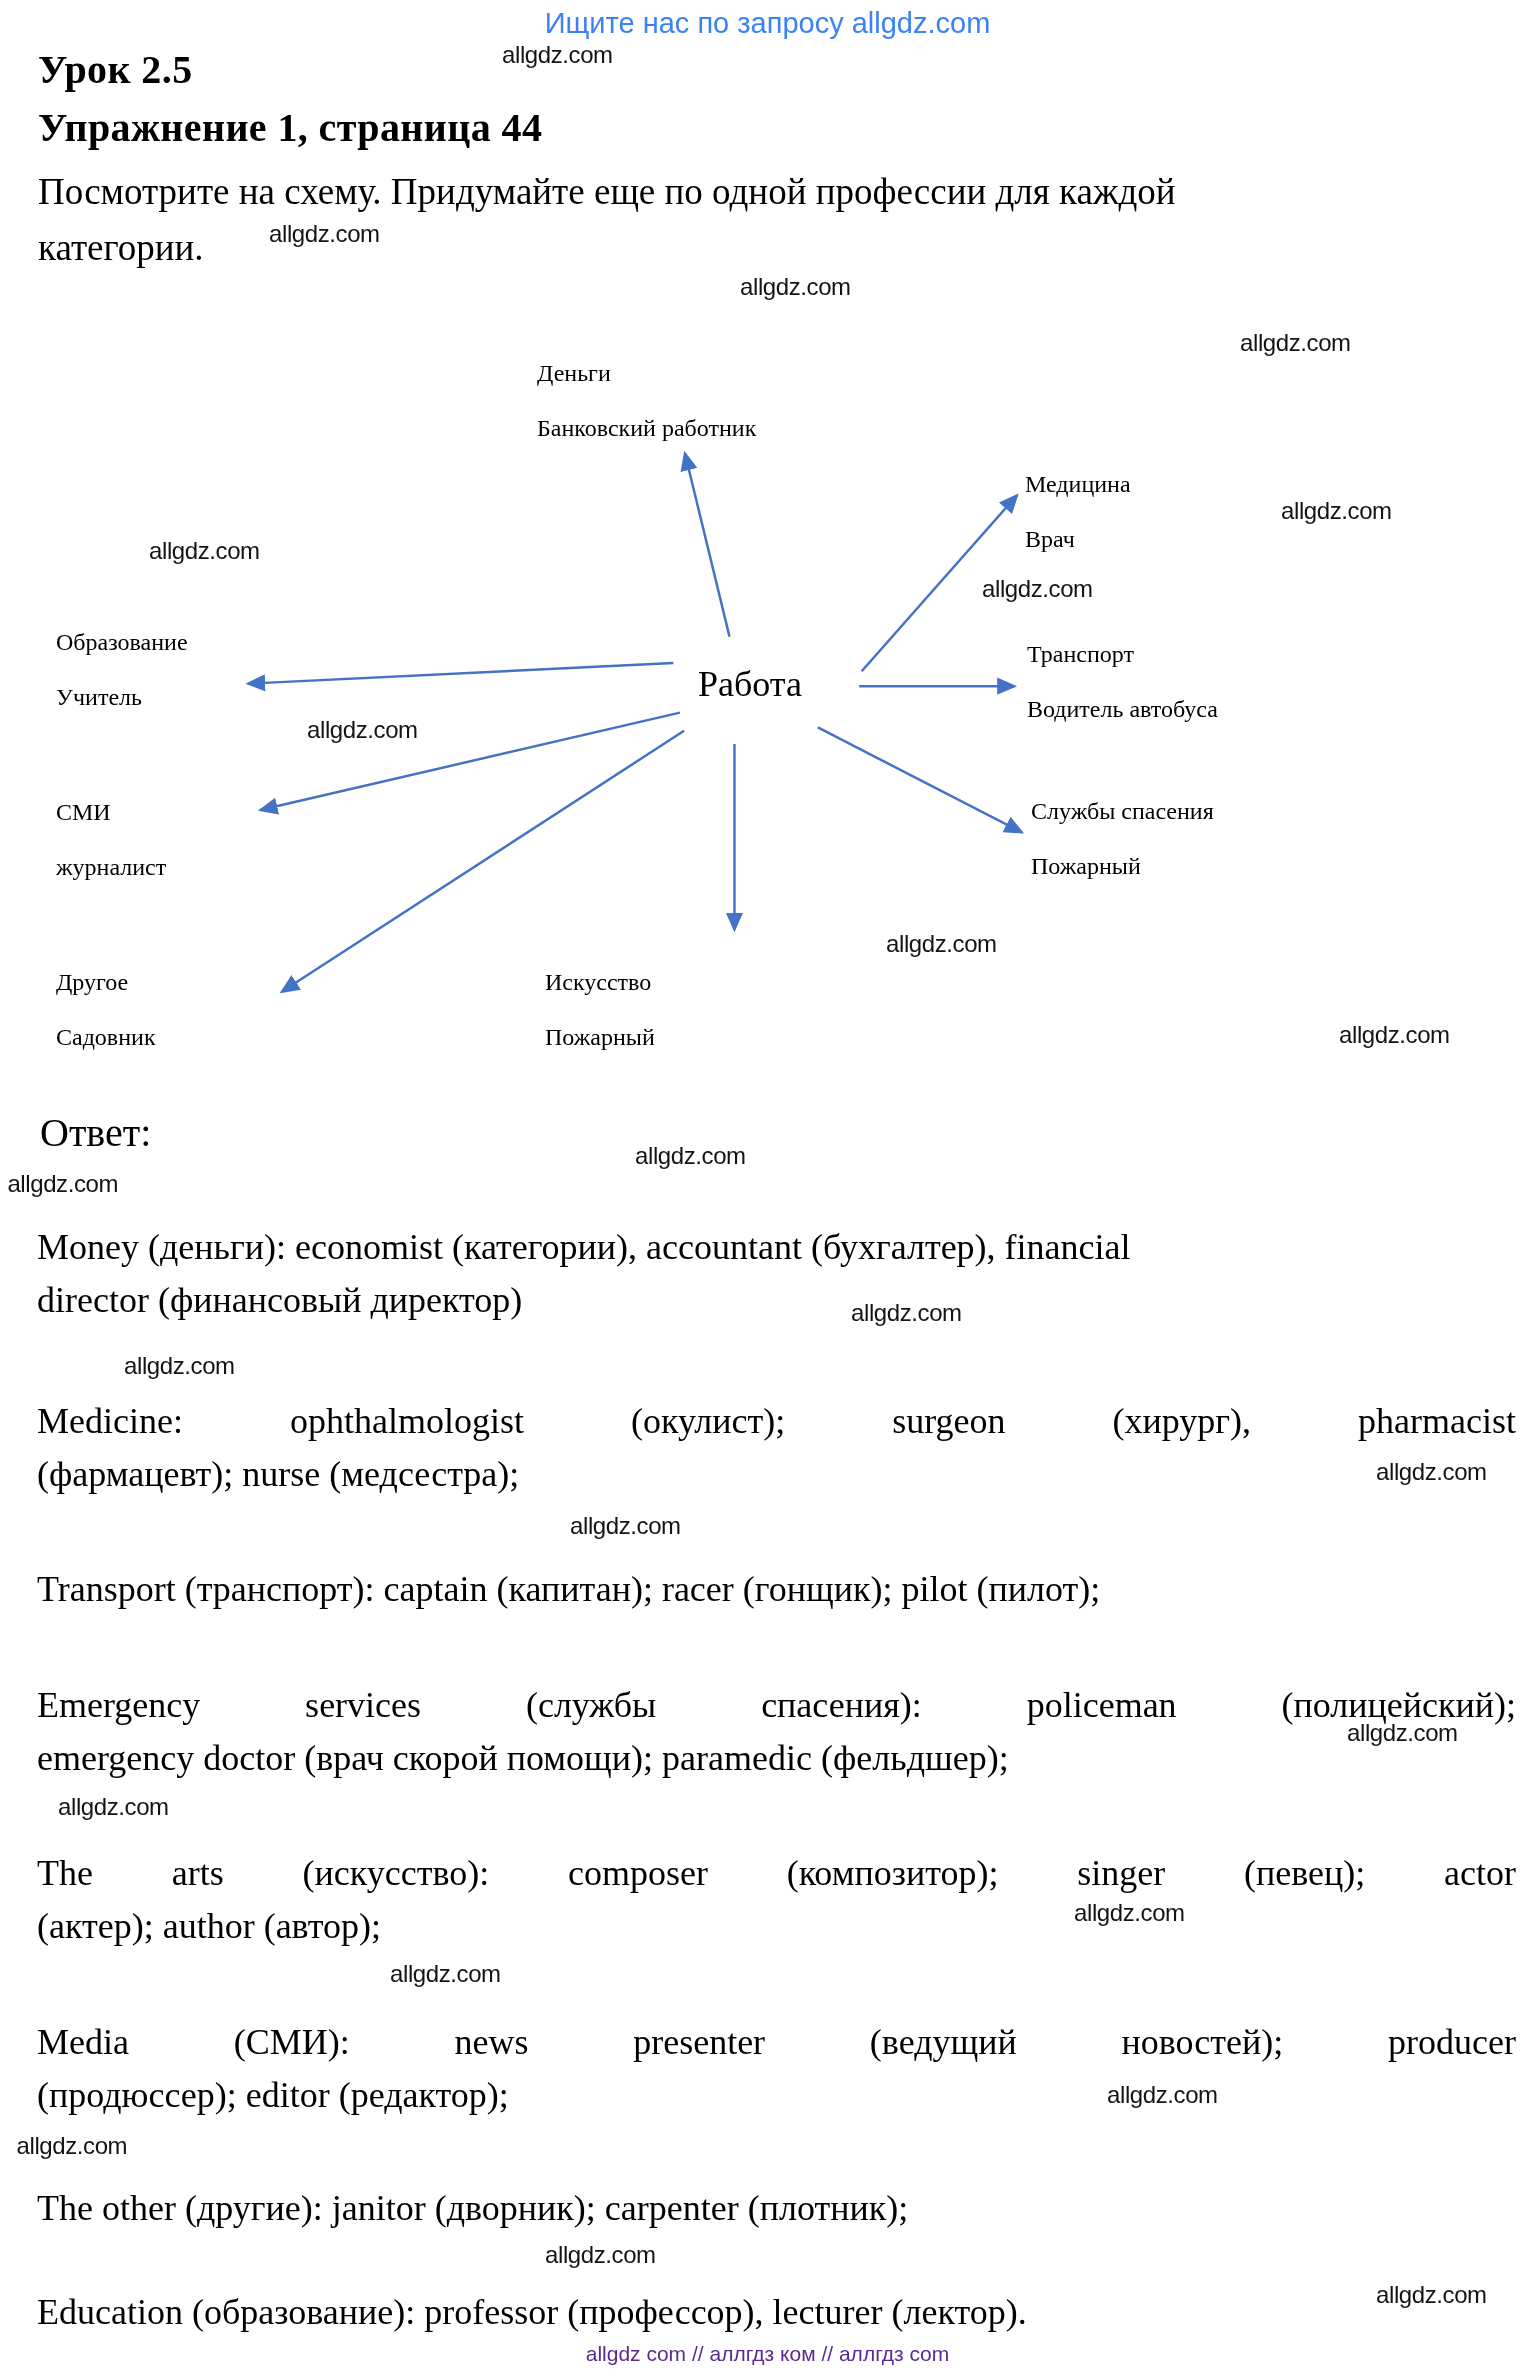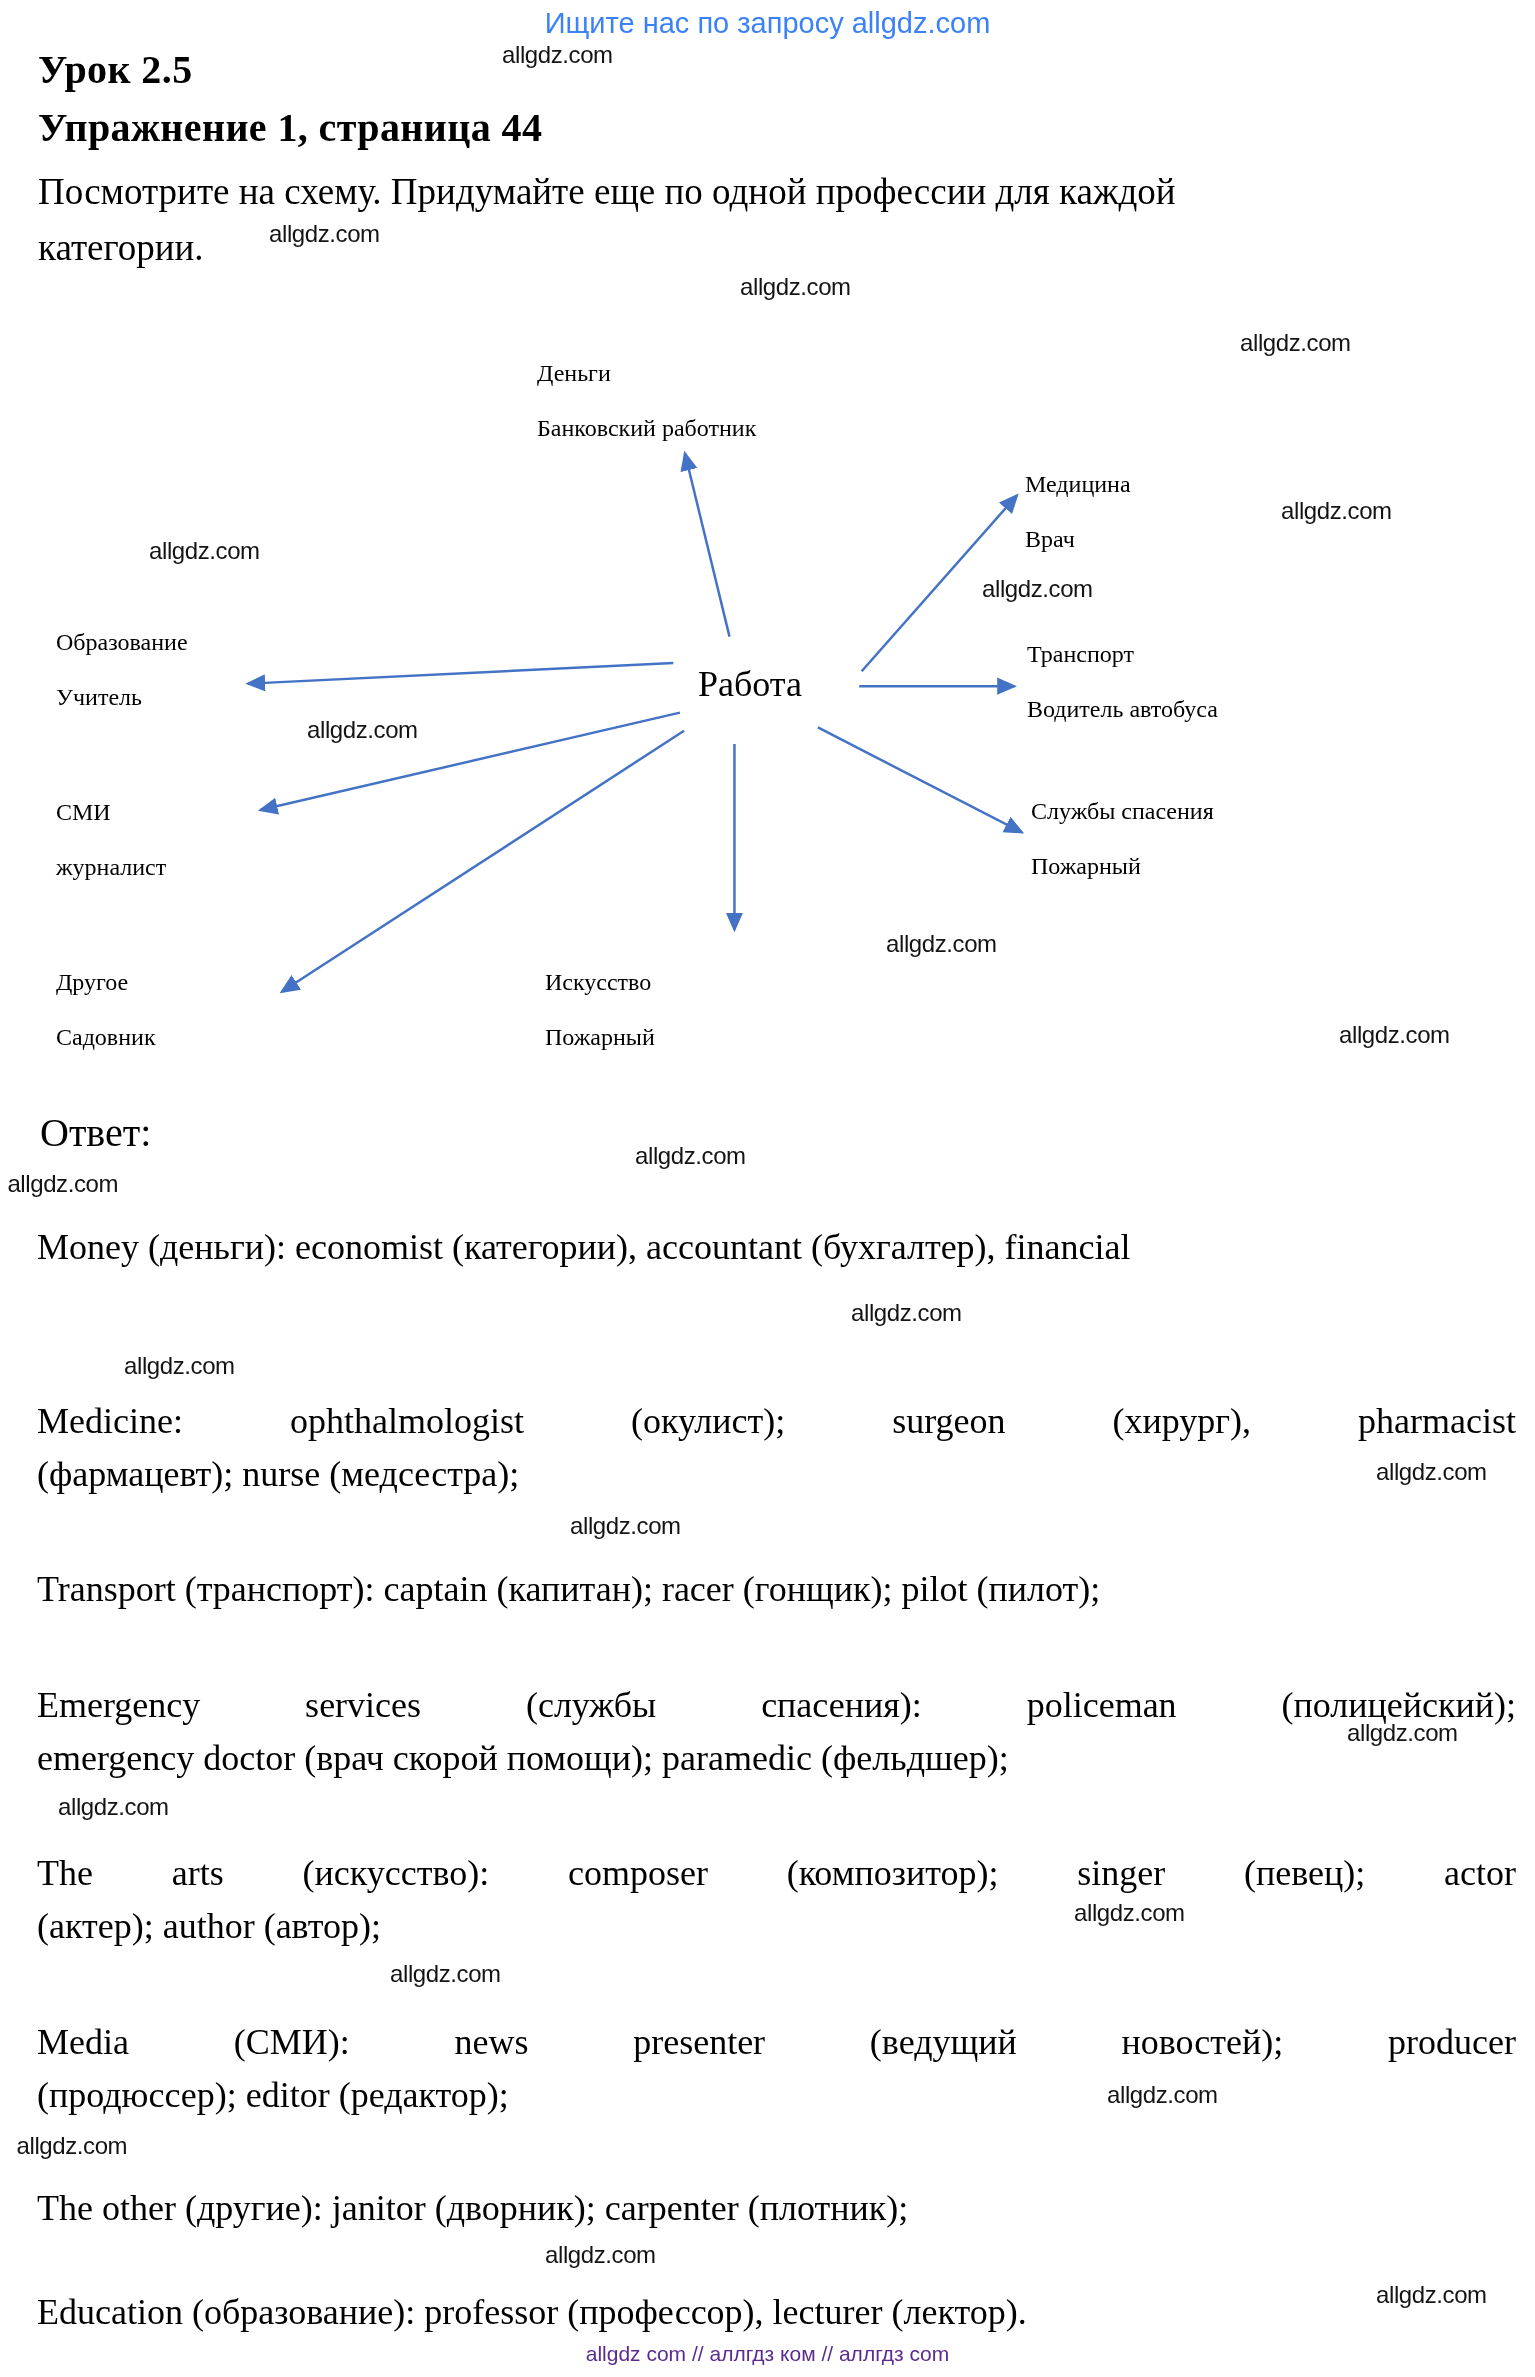--- a/index.html
+++ b/index.html
@@ -149,20 +149,21 @@
 </div>
 <div class="node" style="left:545px;top:940px">
   <span class="bodyline" style="height:55px;line-height:55px">Искусство</span>
   <span class="bodyline" style="height:55px;line-height:55px">Пожарный</span>
 </div>
 
 <div class="abs answer-label">Ответ:</div>
 
 <div class="para" style="top:1221px">
   <span class="bodyline">Money (деньги): economist (категории), accountant (бухгалтер), financial</span>
+  <span class="bodyline">director (финансовый директор)</span>
 </div>
 <div class="para" style="top:1395px">
   <span class="bodyline just">Medicine: ophthalmologist (окулист); surgeon (хирург), pharmacist</span>
   <span class="bodyline">(фармацевт); nurse (медсестра);</span>
 </div>
 <div class="para" style="top:1563px">
   <span class="bodyline">Transport (транспорт): captain (капитан); racer (гонщик); pilot (пилот);</span>
 </div>
 <div class="para" style="top:1679px">
   <span class="bodyline just">Emergency services (службы спасения): policeman (полицейский);</span>

